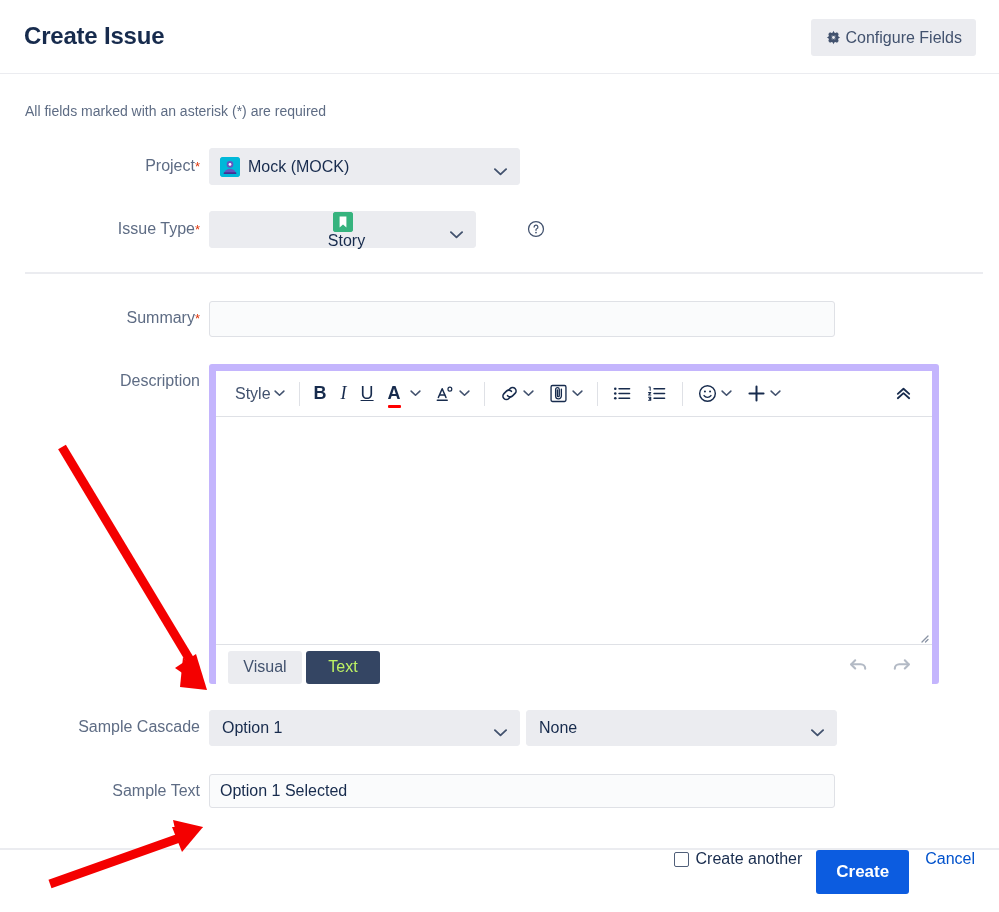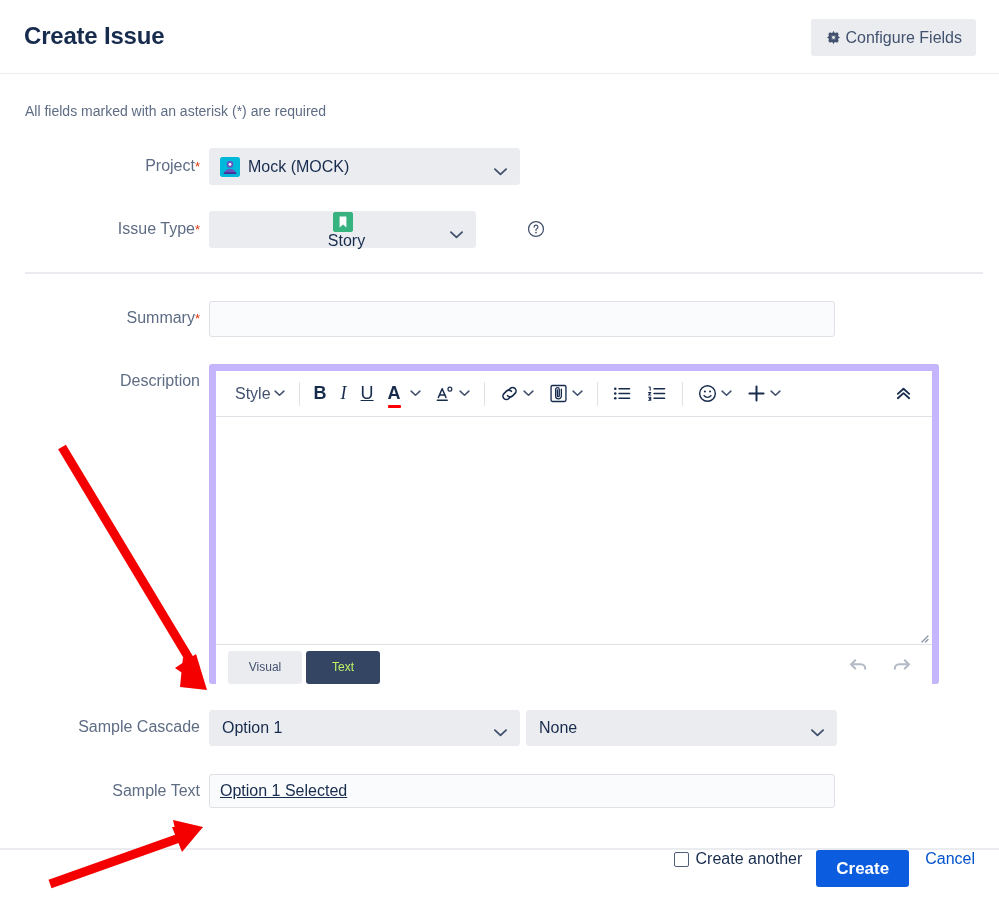--- a/index.html
+++ b/index.html
@@ -150,21 +150,21 @@
     height: 45px;
     border-top: 1px solid #dfe1e6;
     display: flex; align-items: center;
     padding: 0 12px;
     background: #fff;
   }
   .mode-tab {
     height: 33px; min-width: 74px;
     display: flex; align-items: center; justify-content: center;
     border-radius: 3px; cursor: pointer;
-    font-size: 12px;
+    font-size: 16px;
     padding: 0 8px;
   }
   .mode-tab.inactive { background: #ebecf0; color: #42526e; }
   .mode-tab.active { background: #344563; color: #bef264; margin-left: 4px; }
   .undo-redo { margin-left: auto; display: flex; gap: 20px; padding-right: 8px; }
 
   
   .divider-bottom {
     position: absolute; left: 0; top: 848px;
     width: 999px; height: 2px; background: #ebecf0;
@@ -180,21 +180,21 @@
     display: flex; align-items: center; gap: 7px;
     font-size: 16px; color: #172b4d; cursor: pointer;
     margin-right: 14px;
   }
   .cb {
     width: 15px; height: 15px;
     border: 1.5px solid #505f79; border-radius: 2px;
     background: #fff;
   }
   .create-btn {
-    height: 37px; padding: 0 20px;
+    height: 44px; padding: 0 20px;
     background: #0c5ce0; color: #fff;
     border: none; border-radius: 3px;
     font-size: 17px; font-weight: bold; cursor: pointer;
     font-family: "Liberation Sans", sans-serif;
   }
   .cancel-link {
     margin-left: 16px;
     font-size: 16px; color: #0052cc; cursor: pointer;
   }
 
@@ -480,21 +480,21 @@
     <span class="caret">
       <svg viewBox="0 0 14 9" width="13" height="9">
           <path d="M1 1.4L7 7l6-5.6" stroke="#42526e" stroke-width="2" fill="none" stroke-linecap="round" stroke-linejoin="round"></path>
         </svg>
     </span>
   </div>
 
   <div class="field-label" style="left:30px; top:782px; width:170px;">
     <span>Sample Text</span>
   </div>
-  <input class="jinput" style="left: 209px; top: 774px; width: 626px; height: 34px; text-decoration: underline;" value="Option 1 Selected">
+  <input class="jinput" style="left: 209px; top: 774px; width: 626px; height: 34px;" value="Option 1 Selected">
 
   <div class="divider-bottom"></div>
   <div class="footer">
     <label class="create-another">
       <span class="cb"></span>
       <span>Create another</span>
     </label>
     <button class="create-btn">
       <span>Create</span>
     </button>

